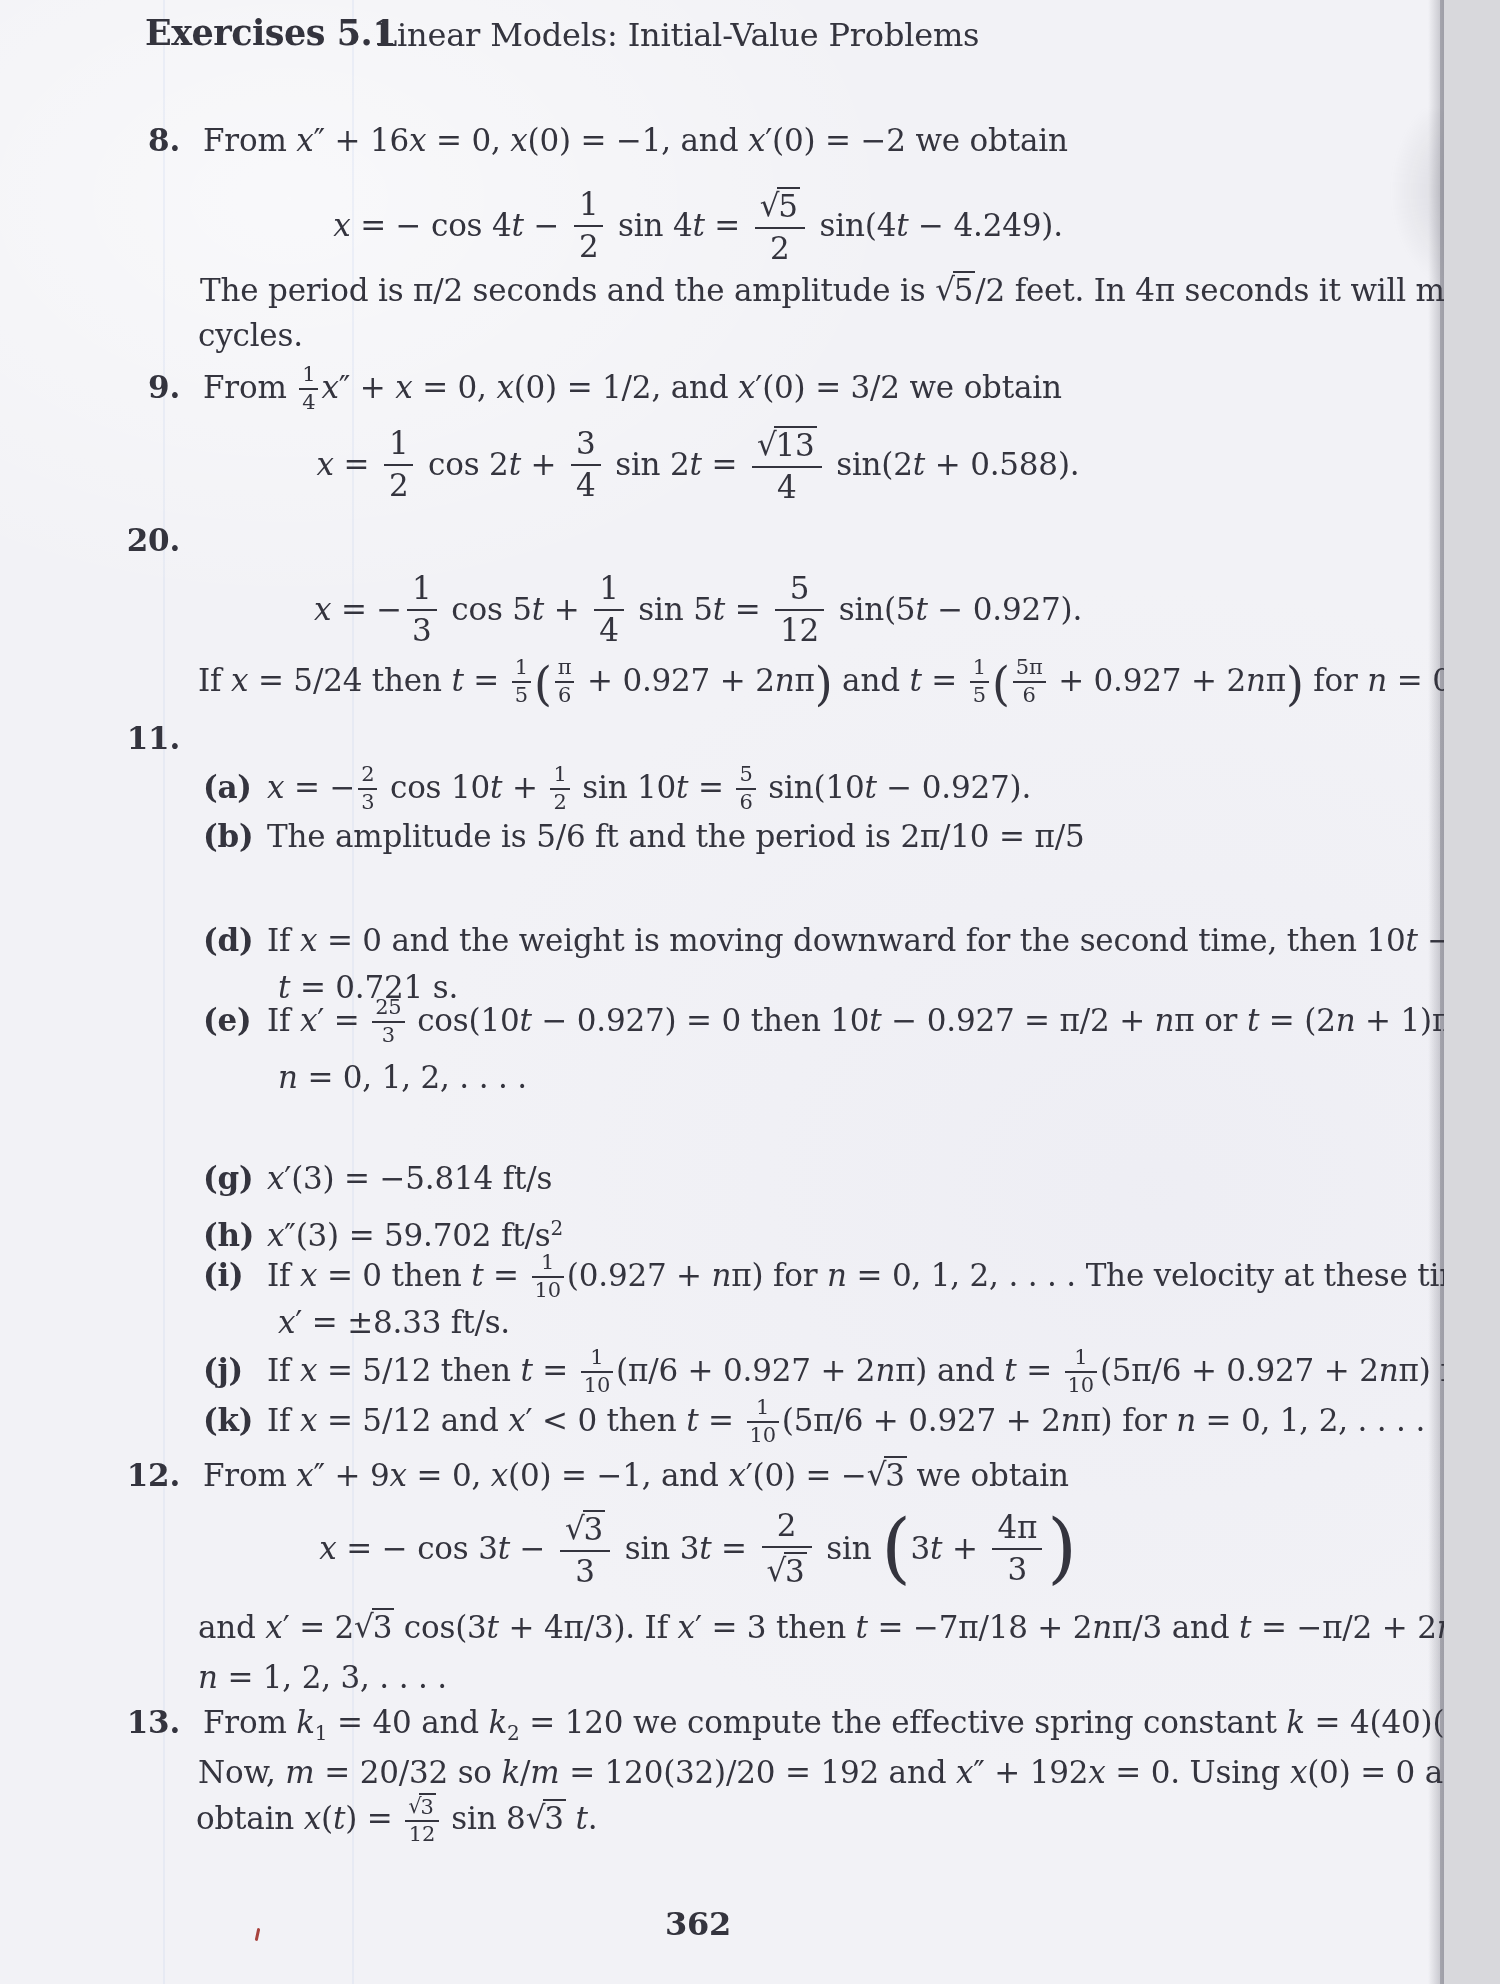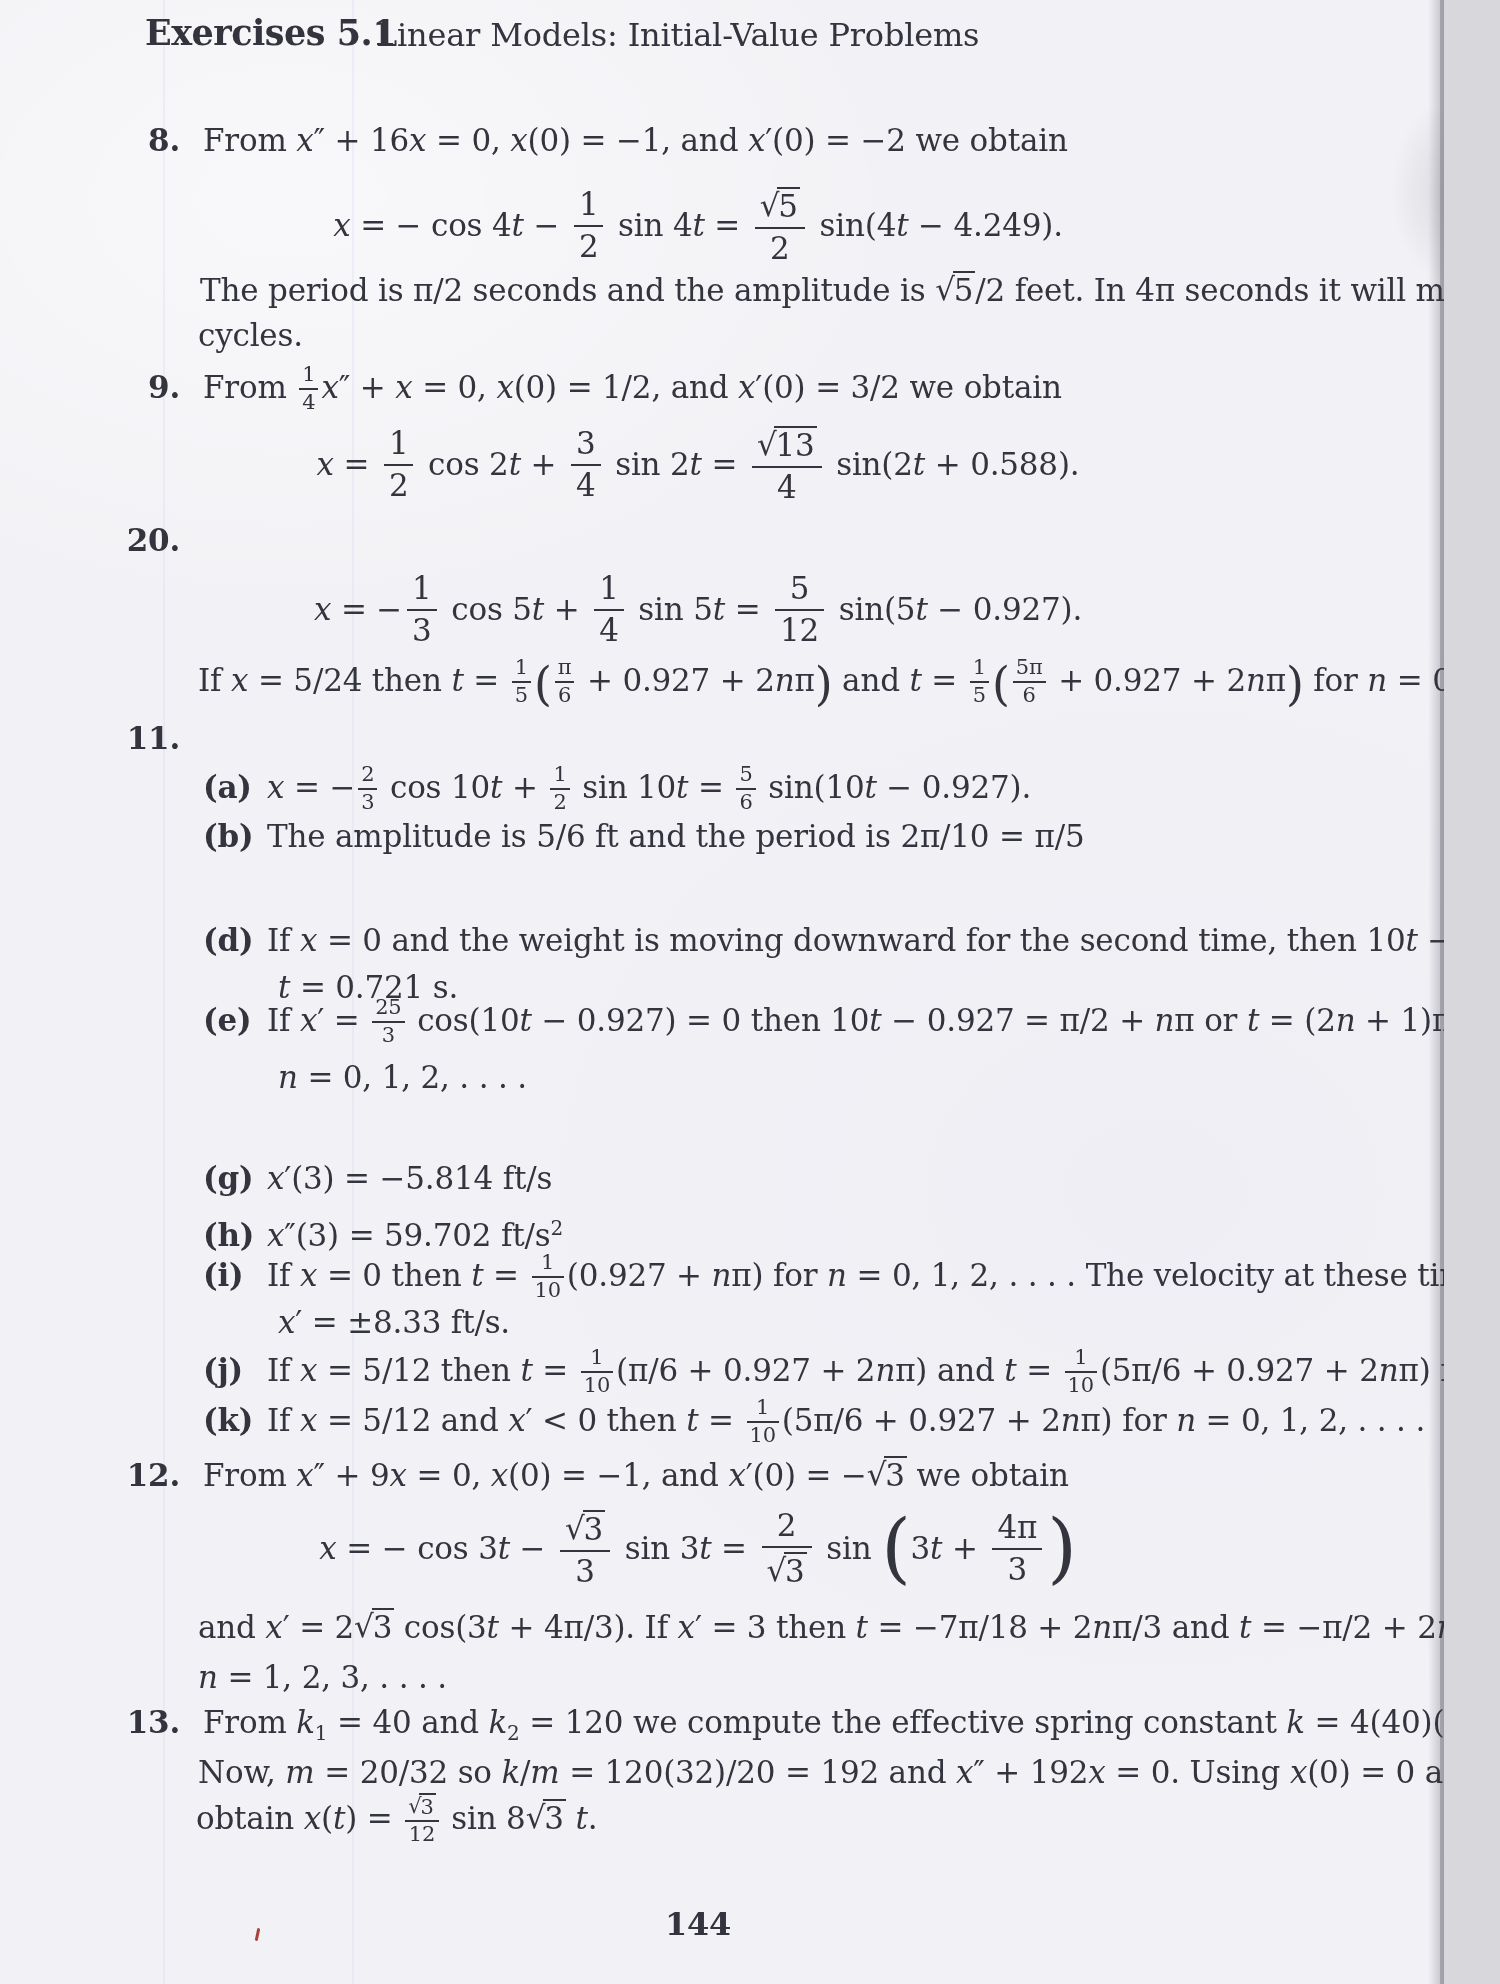--- a/index.html
+++ b/index.html
@@ -99,15 +99,15 @@
   <div class="line" style="left:203px;top:1452px"><span>From </span><i>x</i><span>″ + 9</span><i>x</i><span> = 0, </span><i>x</i><span>(0) = −1, and </span><i>x</i><span>′(0) = −</span><span class="sq"><span class="rs">√</span><span class="ol">3</span></span><span> we obtain</span></div>
   <div class="line eqline eq12" style="top:1493px"><i>x</i><span> = − cos 3</span><i>t</i><span> − </span><span class="fr"><span class="nu"><span class="rs">√</span><span class="ol">3</span></span><span class="de">3</span></span><span> sin 3</span><i>t</i><span> = </span><span class="fr"><span class="nu">2</span><span class="de"><span class="rs">√</span><span class="ol">3</span></span></span><span> sin </span><span class="bp b2">(</span><span>3</span><i>t</i><span> + </span><span class="fr"><span class="nu">4π</span><span class="de">3</span></span><span class="bp b2">)</span></div>
   <div class="line" style="left:198px;top:1604px"><span>and </span><i>x</i><span>′ = 2</span><span class="sq"><span class="rs">√</span><span class="ol">3</span></span><span> cos(3</span><i>t</i><span> + 4π/3).  If </span><i>x</i><span>′ = 3 then </span><i>t</i><span> = −7π/18 + 2</span><i>n</i><span>π/3 and </span><i>t</i><span> = −π/2 + 2</span><i>n</i><span>π/3 </span></div>
   <div class="line" style="left:198px;top:1654px"><i>n</i><span> = 1, 2, 3, . . . .</span></div>
 
   <div class="line pnum" style="top:1699px">13.</div>
   <div class="line" style="left:203px;top:1699px"><span>From </span><i>k</i><sub>1</sub><span> = 40 and </span><i>k</i><sub>2</sub><span> = 120 we compute the effective spring constant </span><i>k</i><span> = 4(40)(120)/160 = </span></div>
   <div class="line" style="left:198px;top:1749px"><span>Now, </span><i>m</i><span> = 20/32 so </span><i>k</i><span>/</span><i>m</i><span> = 120(32)/20 = 192 and </span><i>x</i><span>″ + 192</span><i>x</i><span> = 0.  Using </span><i>x</i><span>(0) = 0 and </span><i>x</i></div>
   <div class="line" style="left:196px;top:1794px"><span>obtain </span><i>x</i><span>(</span><i>t</i><span>) = </span><span class="fr fs"><span class="nu"><span class="rs">√</span><span class="ol">3</span></span><span class="de">12</span></span><span> sin 8</span><span class="sq"><span class="rs">√</span><span class="ol">3</span></span><span> </span><i>t</i><span>.</span></div>
 
-  <div class="line footer" style="top:1901px">144</div>
+  <div class="line footer" style="top:1901px">362</div>
 
 </div>
 
 </body></html>

